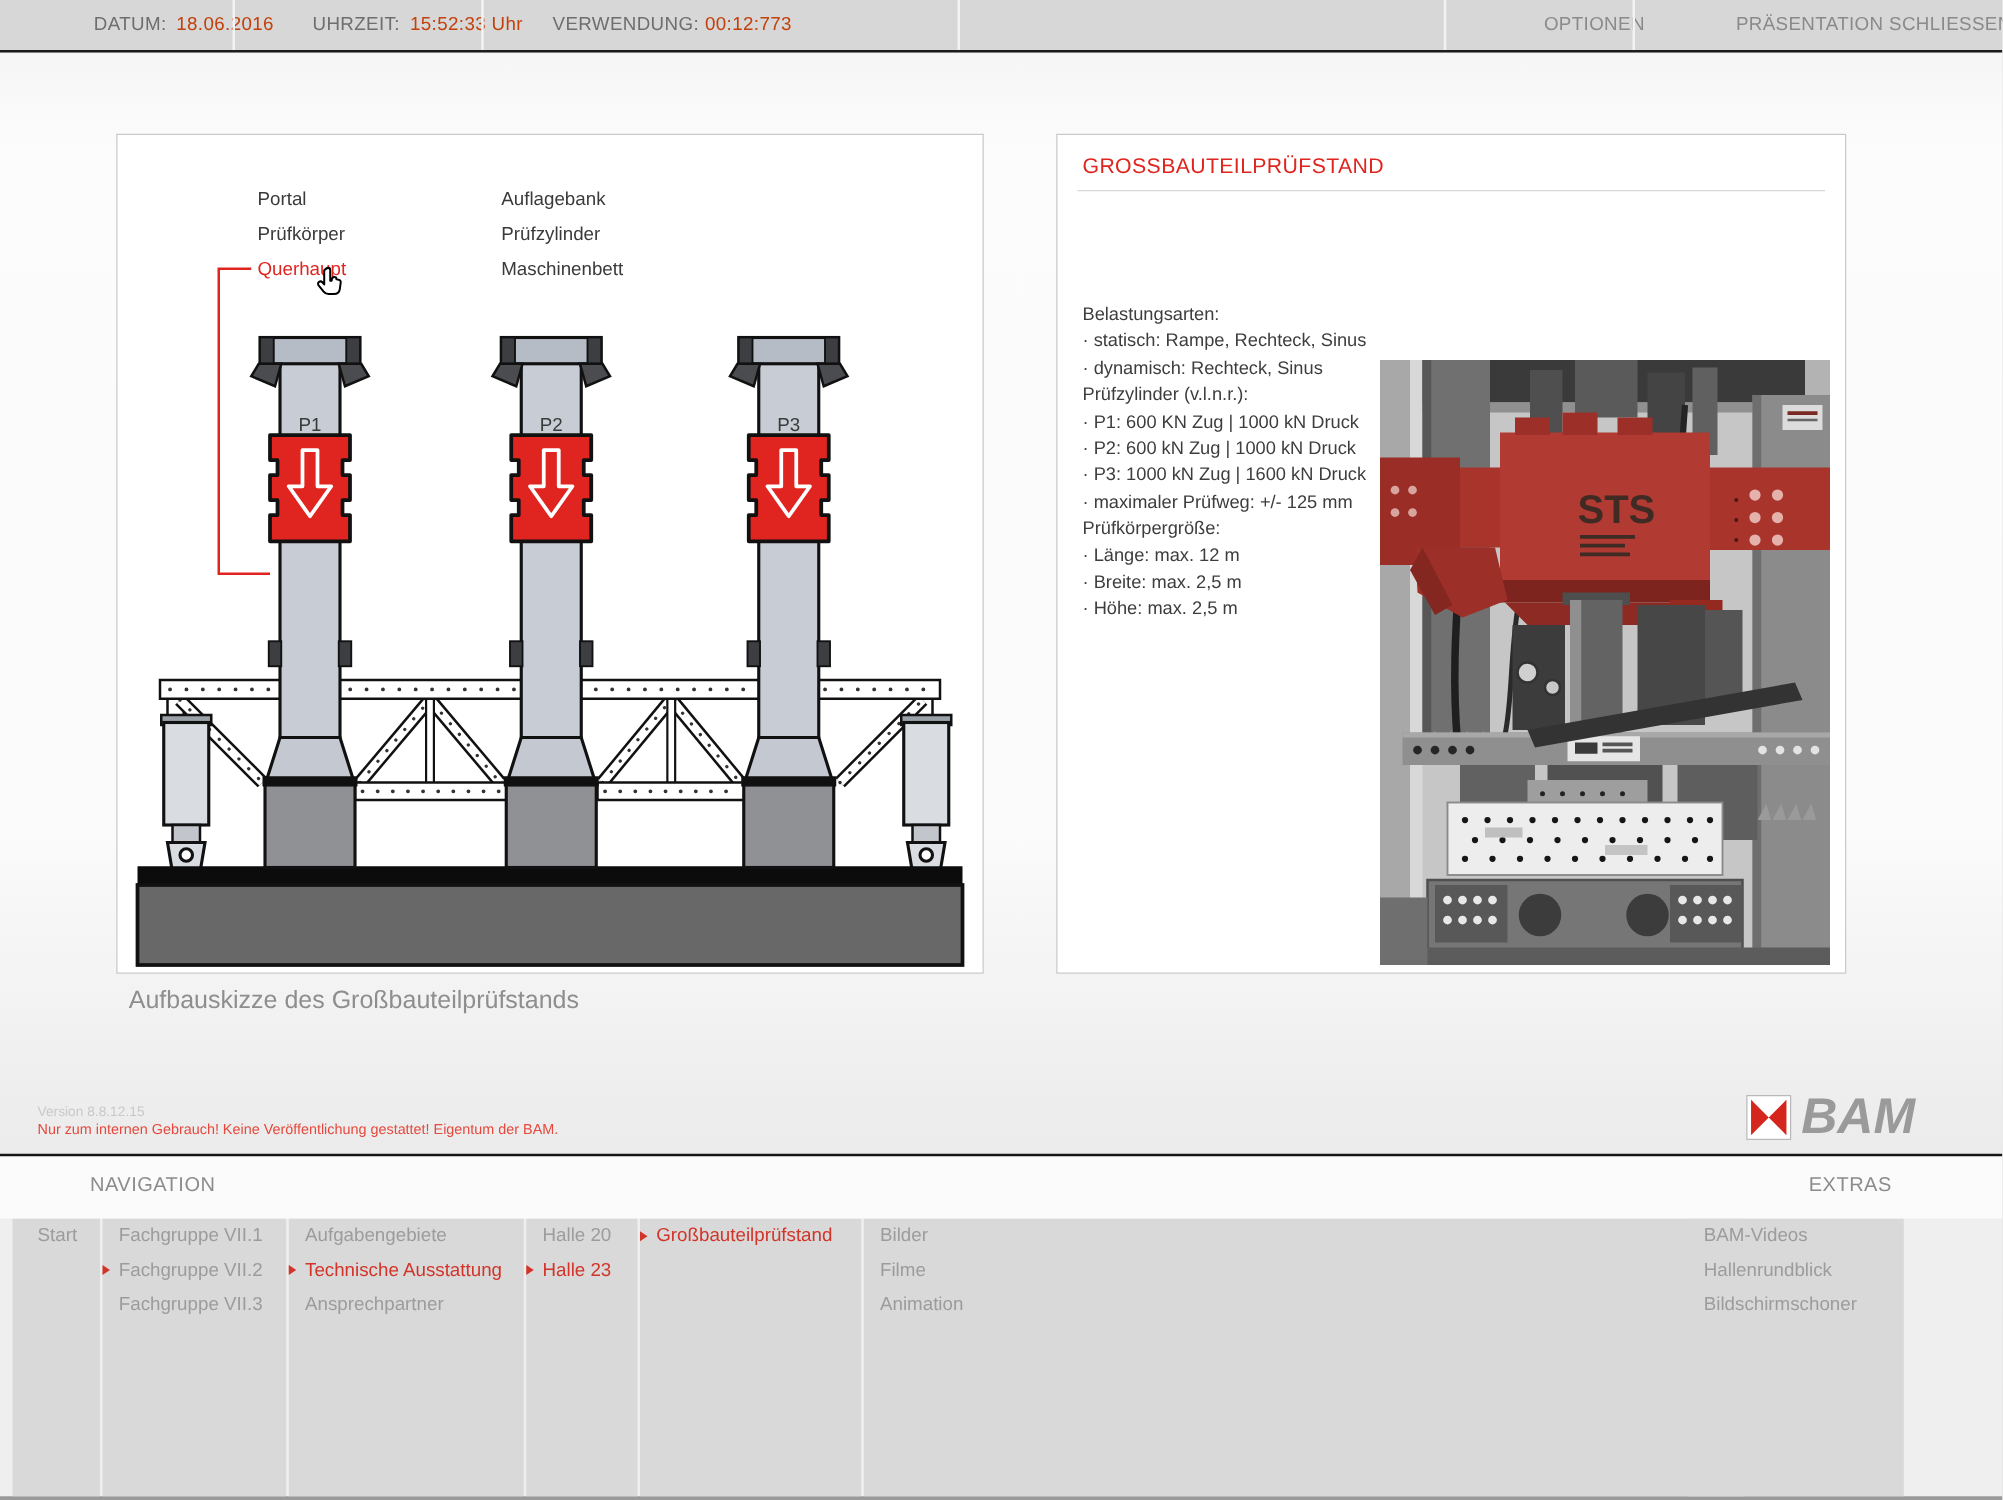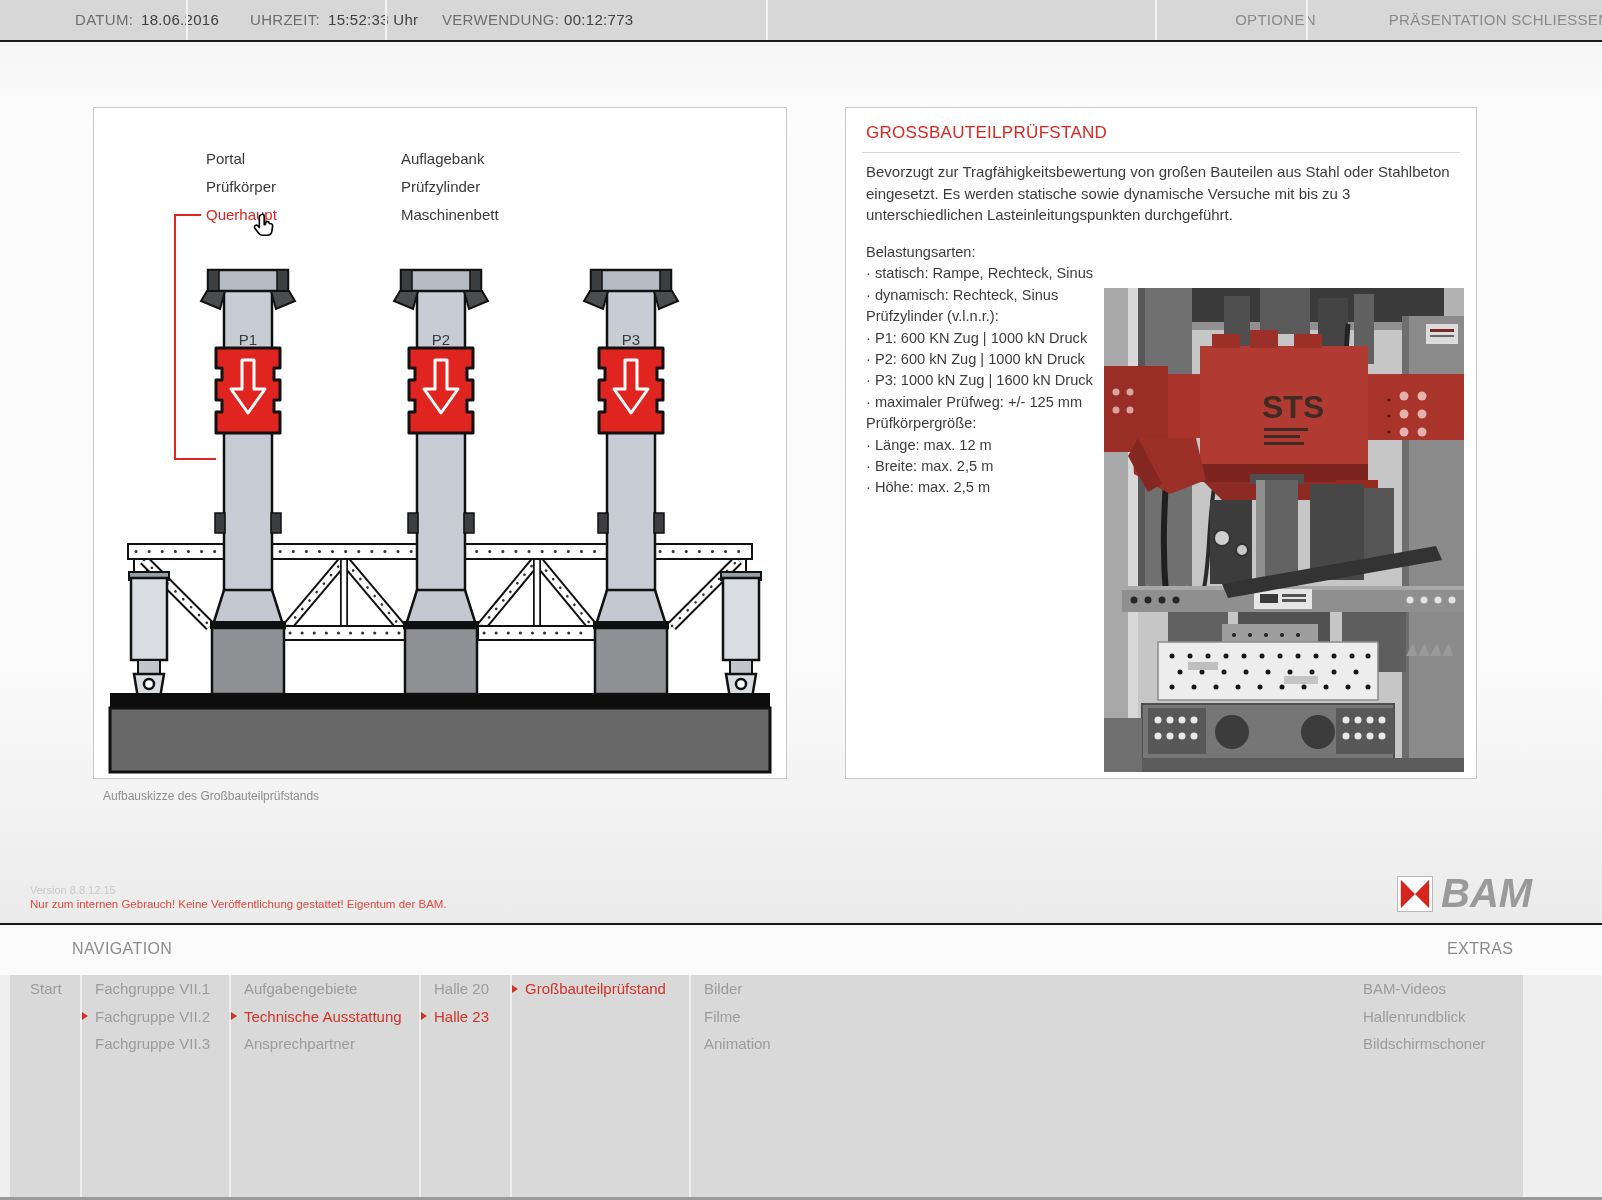--- a/index.html
+++ b/index.html
@@ -3,32 +3,32 @@
 <meta charset="utf-8">
 <style>
   html,body{margin:0;padding:0;background:#e9e9e9;font-family:"Liberation Sans",sans-serif;}
   #screen{position:relative;width:1602px;height:1200px;overflow:hidden;
     background:linear-gradient(180deg,#f2f2f2 0%,#fcfcfc 10%,#fbfbfb 55%,#e3e3e3 88%,#d8d8d8 100%);}
   
   .topbar{position:absolute;left:0;top:0;width:1602px;height:40px;background:#d7d7d7;border-bottom:2px solid #1b1b1b;}
   .topbar .cellsep{position:absolute;top:0;width:2px;height:40px;background:#f3f3f3;}
   .topbar .t{position:absolute;top:0;height:40px;line-height:40px;font-size:15px;letter-spacing:.3px;white-space:nowrap;margin-left:45px;}
   .tlabel{color:#6e6e6e;}
-  .tvalue{color:#404040;}
+  .tvalue{color:#c2410c;}
   .tbtn{color:#8a8a8a;cursor:pointer;}
   
   .panel{position:absolute;background:#fff;border:1px solid #c9c9c9;}
   #sketch-panel{left:93px;top:107px;width:692px;height:670px;text-align:right;}
   #info-panel{left:845px;top:107px;width:630px;height:670px;}
   #info-title{position:absolute;left:20px;top:15px;font-size:17px;color:#e0251f;letter-spacing:.3px;}
   #info-hr{position:absolute;left:16px;top:44px;width:598px;height:1px;background:#d8d8d8;}
   #info-intro{position:absolute;left:20px;top:53px;width:590px;font-size:15px;line-height:21.5px;color:#3d3d3d;}
   #info-details{position:absolute;left:20px;top:134px;width:238px;font-size:14.6px;line-height:21.4px;color:#3d3d3d;white-space:nowrap;}
   #machine-photo{position:absolute;left:258px;top:180px;width:360px;height:484px;}
-  #sketch-caption{position:absolute;left:103px;top:789px;font-size:12px;color:#8e8e8e;}
+  #sketch-caption{position:absolute;left:103px;top:789px;font-size:20px;color:#8e8e8e;}
   
   #version-text{position:absolute;left:30px;top:884px;font-size:11px;color:#c9c9c9;}
   #disclaimer-text{position:absolute;left:30px;top:898px;font-size:11.5px;color:#e5493d;}
   #bam-logo{position:absolute;left:1397px;top:876px;width:36px;height:36px;background:#fff;border:1px solid #b9b9b9;box-sizing:border-box;}
   #bam-logo-text{position:absolute;left:1441px;top:871px;font-size:40px;font-weight:bold;color:#9a9a9a;letter-spacing:0px;font-style:italic;}
   
   #nav-strip{position:absolute;left:0;top:923px;width:1602px;height:52px;background:#fbfbfb;border-top:2px solid #161616;box-sizing:border-box;}
   .stripheading{position:absolute;top:15px;font-size:16px;color:#8c8c8c;letter-spacing:.4px;margin-left:42px;}
   #nav-grid{position:absolute;left:0;top:975px;width:1602px;height:225px;background:#efefef;border-bottom:3px solid #9a9a9a;box-sizing:border-box;}
   .ncol{position:absolute;top:0;height:222px;background:#d9d9d9;}
@@ -186,21 +186,20 @@
       <g transform="translate(158,104) scale(1.15)">
         <path d="M9 2 c0.9 0 1.6 0.7 1.6 1.6 V11 l1-0.1 0.2-1.2 c0.2-0.9 1-1.5 1.9-1.3 0.8 0.1 1.3 0.8 1.3 1.6 l1.5 0.2 c0.9 0.1 1.5 0.9 1.4 1.8 l-0.6 4.6 c-0.3 2.1-2 3.6-4.1 3.6 h-3.9 c-1.3 0-2.5-0.6-3.3-1.6 l-3.5-4.4 c-0.6-0.7-0.5-1.8 0.2-2.4 0.7-0.6 1.8-0.5 2.4 0.2 l1.3 1.5 V3.6 C7.4 2.7 8.1 2 9 2 Z" fill="#fff" stroke="#000" stroke-width="1.4" stroke-linejoin="round"></path>
       </g>
     </svg>
   </div>
   <div id="sketch-caption">Aufbauskizze des Großbauteilprüfstands</div>
 
   <div class="panel" id="info-panel">
     <div id="info-title">GROSSBAUTEILPRÜFSTAND</div>
     <div id="info-hr"></div>
-    <div id="info-intro">Bevorzugt zur Tragfähigkeitsbewertung von großen Bauteilen aus Stahl oder Stahlbeton eingesetzt. Es werden statische sowie dynamische Versuche mit bis zu 3 unterschiedlichen Lasteinleitungspunkten durchgeführt.</div>
     <div id="info-details">
       <div>Belastungsarten:</div>
       <div>· statisch: Rampe, Rechteck, Sinus</div>
       <div>· dynamisch: Rechteck, Sinus</div>
       <div>Prüfzylinder (v.l.n.r.):</div>
       <div>· P1: 600 KN Zug | 1000 kN Druck</div>
       <div>· P2: 600 kN Zug | 1000 kN Druck</div>
       <div>· P3: 1000 kN Zug | 1600 kN Druck</div>
       <div>· maximaler Prüfweg: +/- 125 mm</div>
       <div>Prüfkörpergröße:</div>

